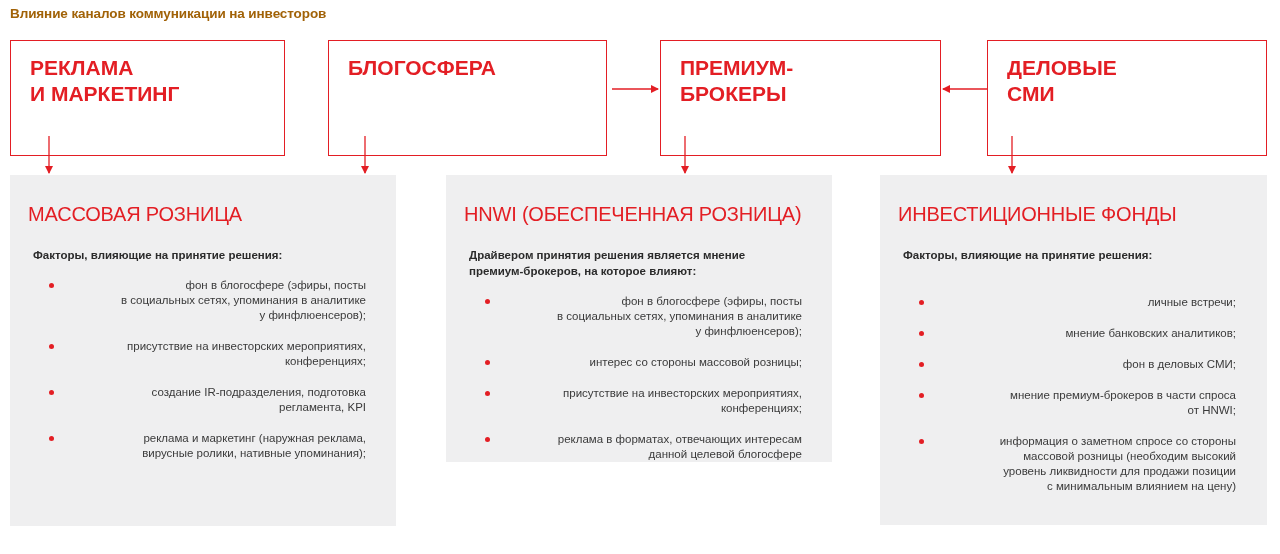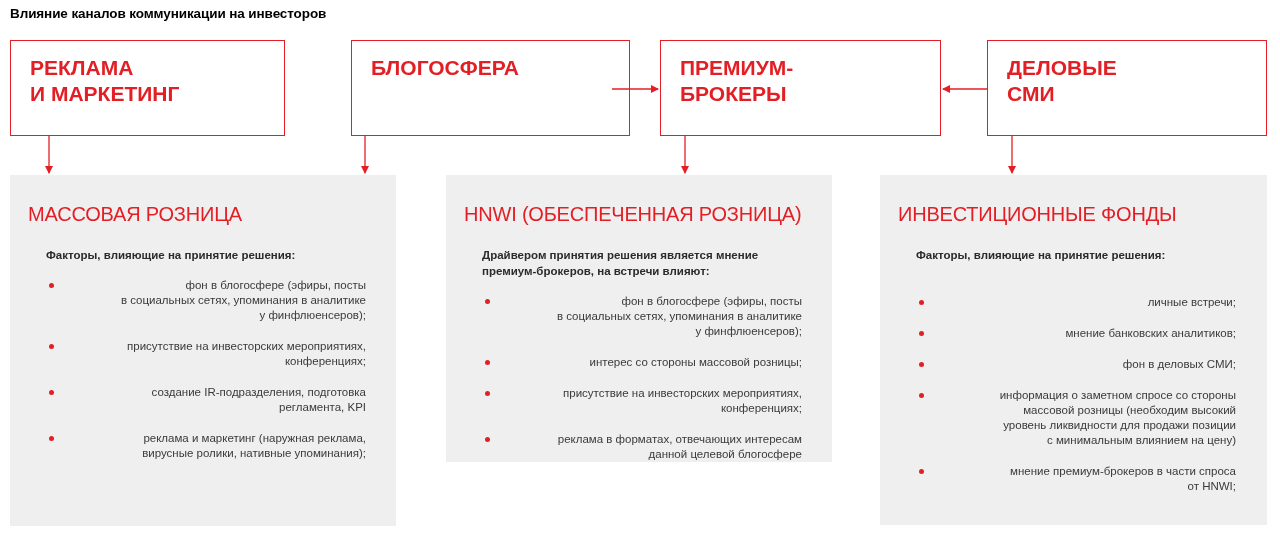--- a/index.html
+++ b/index.html
@@ -1,45 +1,45 @@
 <!DOCTYPE html>
 <html><head>
 <meta charset="utf-8">
 <style>
   html, body { margin: 0; padding: 0; background: #ffffff; }
   body { width: 1280px; height: 554px; position: relative; overflow: hidden;
          font-family: "Liberation Sans", sans-serif; }
-  .title { position: absolute; left: 10px; top: 6px; color: #000000; font-weight: bold;
+  .title { position: absolute; left: 10px; top: 6px; color: #a16207; font-weight: bold;
            font-size: 13.5px; letter-spacing: -0.1px; }
-  .src-box { position: absolute; top: 40px; height: 96px; border: 1.5px solid #e31e24;
+  .src-box { position: absolute; top: 40px; height: 116px; border: 1.5px solid #e31e24;
              box-sizing: border-box; background: #fff; }
   .src-label { position: absolute; left: 19px; top: 14px; color: #e31e24; font-weight: bold;
                font-size: 21px; line-height: 26px; white-space: pre-line; }
   .panel { position: absolute; top: 175px; height: 351px; background: #efeff0; }
   .panel-heading { position: absolute; left: 18px; top: 28px; color: #e31e24; font-size: 20px;
                    white-space: nowrap; letter-spacing: -0.2px; }
-  .panel-sub { position: absolute; left: 36px; top: 72px; width: 320px; color: #2b2b2b;
+  .panel-sub { position: absolute; left: 23px; top: 72px; width: 320px; color: #2b2b2b;
                font-weight: bold; font-size: 11.5px; line-height: 16px; }
   .bullets { position: absolute; left: 36px; list-style: none; margin: 0; padding: 0; width: 320px; }
   .bullets li { position: relative; padding-left: 18px; color: #3a3a3a; font-size: 11.5px;
                 line-height: 15px; margin-bottom: 16px; white-space: pre-line; text-align: right; }
   .bullets li .dot { position: absolute; left: 3px; top: 5px; width: 5px; height: 5px;
                      border-radius: 50%; background: #e31e24; }
   svg.arrows { position: absolute; left: 0; top: 0; pointer-events: none; }
 </style>
 </head>
 <body>
 
 <div class="title">Влияние каналов коммуникации на инвесторов</div>
 
 <div class="src-box" style="left:10px;width:275px;">
   <div class="src-label">РЕКЛАМА
 И МАРКЕТИНГ</div>
 </div>
-<div class="src-box" style="left:351px;width:279px;padding-left:20px;">
+<div class="src-box" style="left:328px;width:279px;padding-left:20px;">
   <div class="src-label">БЛОГОСФЕРА</div>
 </div>
 <div class="src-box" style="left:660px;width:281px;">
   <div class="src-label">ПРЕМИУМ-
 БРОКЕРЫ</div>
 </div>
 <div class="src-box" style="left:987px;width:280px;">
   <div class="src-label">ДЕЛОВЫЕ
 СМИ</div>
 </div>
@@ -71,40 +71,40 @@
 конференциях;</span></li>
     <li><span class="dot"></span><span>создание IR-подразделения, подготовка
 регламента, KPI</span></li>
     <li><span class="dot"></span><span>реклама и маркетинг (наружная реклама,
 вирусные ролики, нативные упоминания);</span></li>
   </ul>
 </div>
 
 <div class="panel" style="left:446px;width:386px;height:287px;">
   <div class="panel-heading">HNWI (ОБЕСПЕЧЕННАЯ РОЗНИЦА)</div>
-  <div class="panel-sub" style="width:310px;">Драйвером принятия решения является мнение премиум-брокеров, на встречи влияют:</div>
+  <div class="panel-sub" style="width:310px;">Драйвером принятия решения является мнение премиум-брокеров, на которое влияют:</div>
   <ul class="bullets" style="top:119px;">
     <li><span class="dot"></span><span>фон в блогосфере (эфиры, посты
 в социальных сетях, упоминания в аналитике
 у финфлюенсеров);</span></li>
     <li><span class="dot"></span><span>интерес со стороны массовой розницы;</span></li>
     <li><span class="dot"></span><span>присутствие на инвесторских мероприятиях,
 конференциях;</span></li>
     <li><span class="dot"></span><span>реклама в форматах, отвечающих интересам
 данной целевой блогосфере</span></li>
   </ul>
 </div>
 
 <div class="panel" style="left:880px;width:387px;height:350px;">
   <div class="panel-heading">ИНВЕСТИЦИОННЫЕ ФОНДЫ</div>
   <div class="panel-sub">Факторы, влияющие на принятие решения:</div>
   <ul class="bullets" style="top:120px;">
     <li><span class="dot"></span><span>личные встречи;</span></li>
     <li><span class="dot"></span><span>мнение банковских аналитиков;</span></li>
     <li><span class="dot"></span><span>фон в деловых СМИ;</span></li>
+    <li><span class="dot"></span><span>мнение премиум-брокеров в части спроса
+от HNWI;</span></li>
     <li><span class="dot"></span><span>информация о заметном спросе со стороны
 массовой розницы (необходим высокий
 уровень ликвидности для продажи позиции
 с минимальным влиянием на цену)</span></li>
-    <li><span class="dot"></span><span>мнение премиум-брокеров в части спроса
-от HNWI;</span></li>
   </ul>
 </div>
 
 </body></html>

